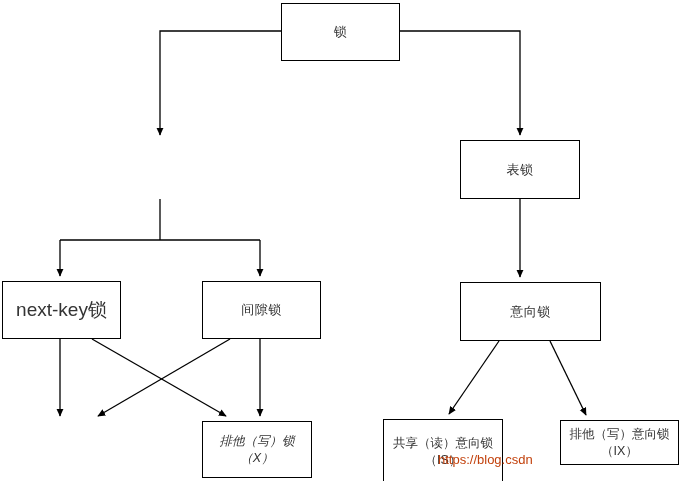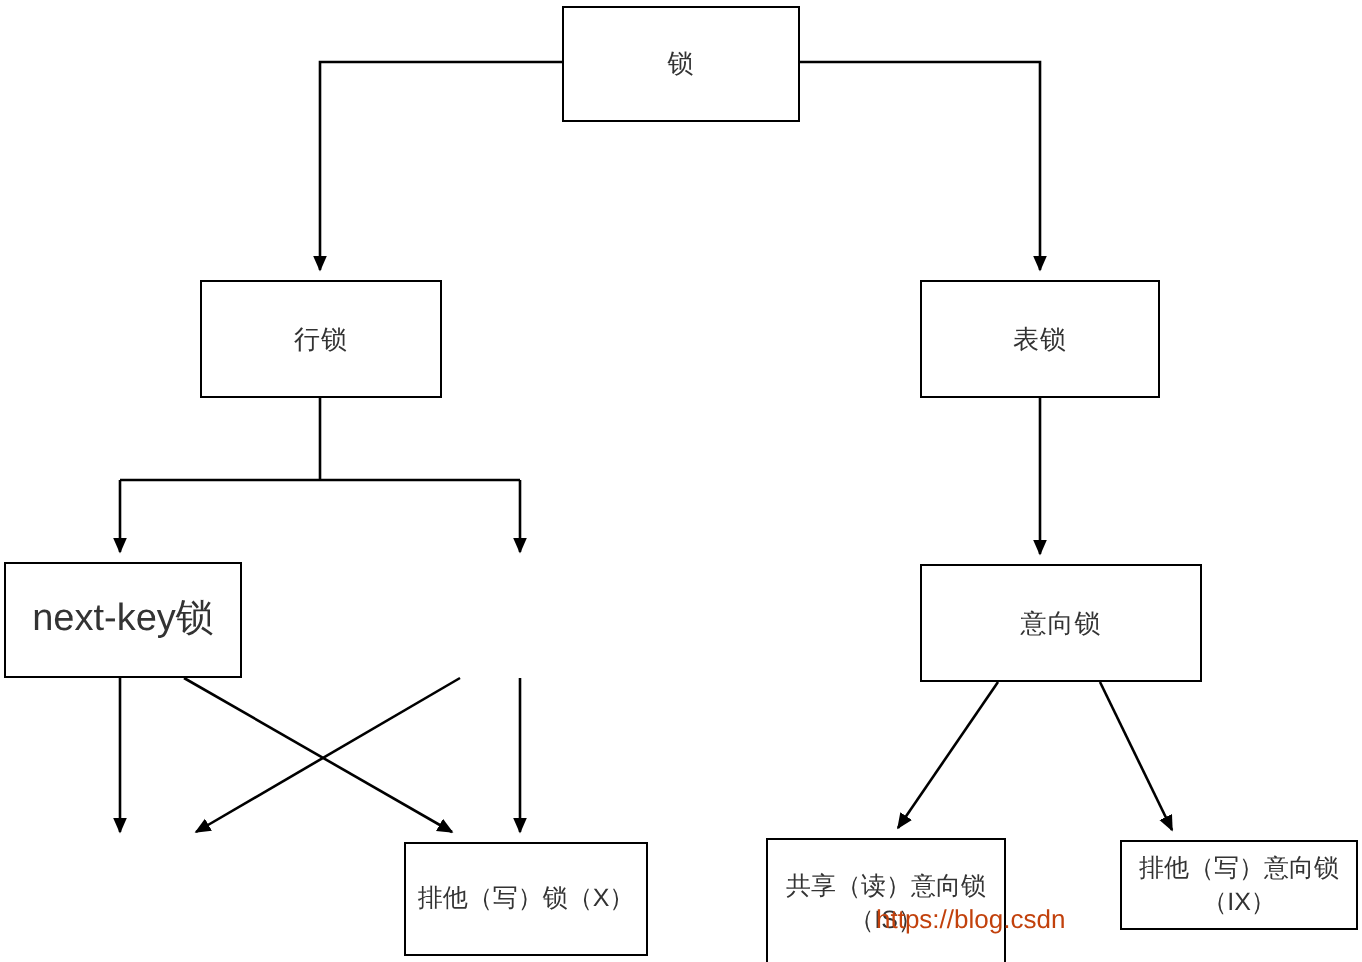--- a/index.html
+++ b/index.html
@@ -36,21 +36,21 @@
     line-height: 1.35;
     letter-spacing: 0.5px;
   }
   .node-lock      { left: 281px; top: 3px;   width: 119px; height: 58px; }
   .node-row       { left: 100px; top: 140px; width: 121px; height: 59px; }
   .node-table     { left: 460px; top: 140px; width: 120px; height: 59px; align-items: center; }
   .node-nextkey   { left: 2px;   top: 281px; width: 119px; height: 58px; letter-spacing: 0; font-size: 19px; }
   .node-gap       { left: 202px; top: 281px; width: 119px; height: 58px; }
   .node-intention { left: 460px; top: 282px; width: 141px; height: 59px; }
   .node-shared    { left: 2px;   top: 421px; width: 119px; height: 57px; letter-spacing: 0; font-size: 12.5px; }
-  .node-exclusive { left: 202px; top: 421px; width: 122px; height: 57px; letter-spacing: 0; font-size: 12.5px; }
+  .node-exclusive { left: 202px; top: 421px; width: 110px; height: 57px; letter-spacing: 0; font-size: 12.5px; font-style: italic; }
   .node-shared-i    { left: 364px; top: 419px; width: 120px; height: 66px; letter-spacing: 0; font-size: 12.5px; margin-left: 19px; }
   .node-exclusive-i { left: 560px; top: 420px; width: 119px; height: 45px; letter-spacing: 0; font-size: 12.5px; }
   .watermark {
     position: absolute;
     white-space: nowrap;
     pointer-events: none;
   }
   .wm-url {
     left: 438px; top: 452px;
     font-size: 13px;
@@ -96,32 +96,32 @@
 
     <polyline points="499,341 449,414" fill="none" stroke="#000000" stroke-width="1.3" marker-end="url(#arrow)"></polyline>
 
     <polyline points="550,341 586,415" fill="none" stroke="#000000" stroke-width="1.3" marker-end="url(#arrow)"></polyline>
   </svg>
 
   <div class="node node-lock">
     <span>锁</span>
   </div>
 
-  <div class="node node-row">
-    <span>行锁</span>
-  </div>
 
   <div class="node node-table">
     <span>表锁</span>
   </div>
 
   <div class="node node-nextkey">
     <span>next-key锁</span>
   </div>
 
+  <div class="node node-gap">
+    <span>间隙锁</span>
+  </div>
 
   <div class="node node-intention">
     <span>意向锁</span>
   </div>
 
 
   <div class="node node-exclusive">
     <span>排他（写）锁（X）</span>
   </div>
 

